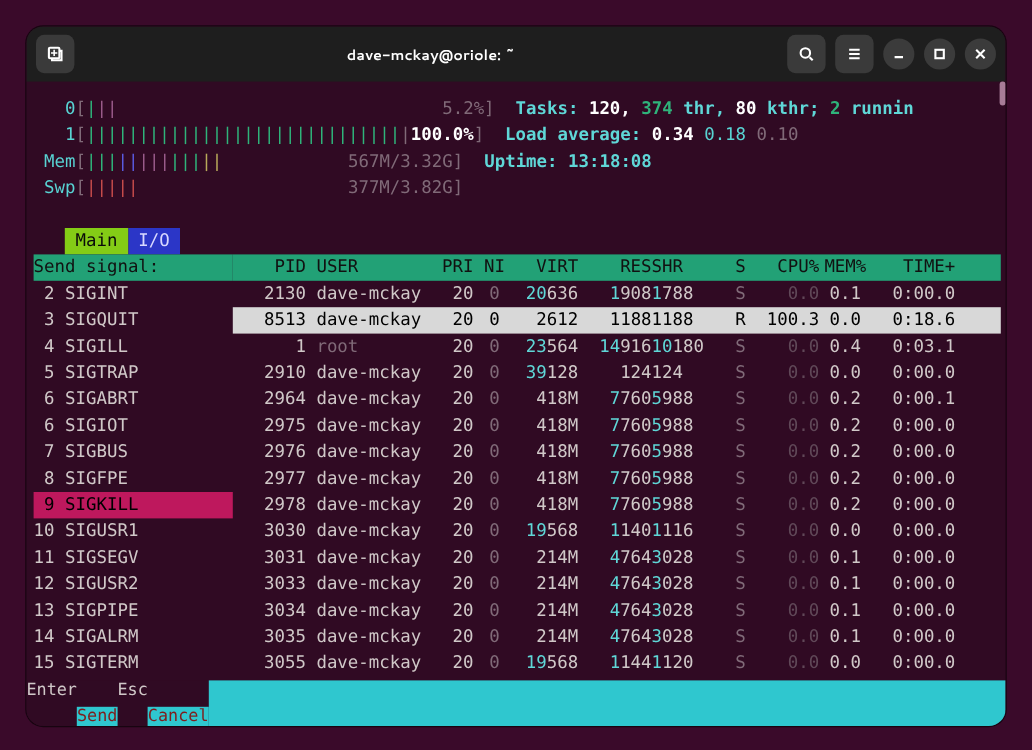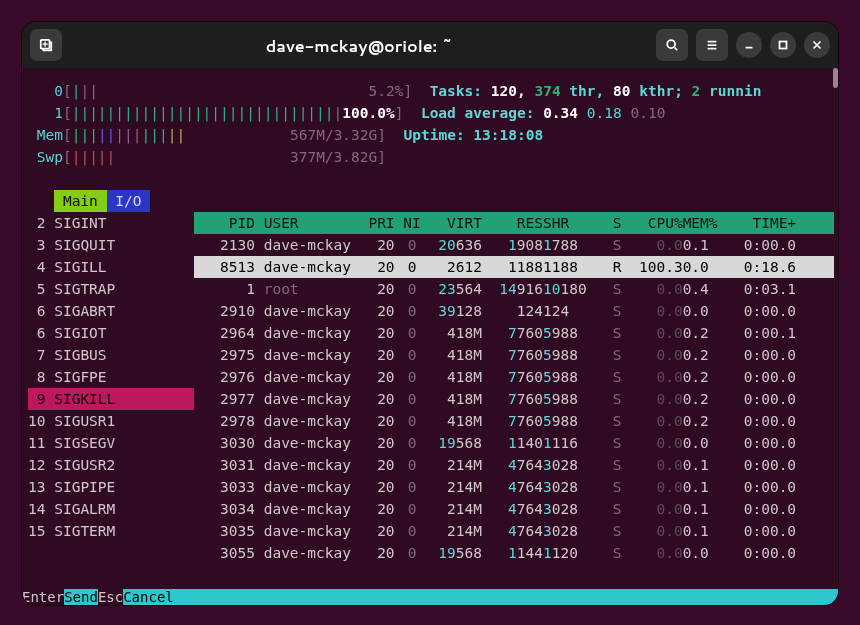--- a/index.html
+++ b/index.html
@@ -1,21 +1,21 @@
 <!DOCTYPE html>
 <html><head>
 <meta charset="utf-8">
 <style>
   * { margin:0; padding:0; box-sizing:border-box; }
   html, body { background:#3a0a2a; width:860px; height:625px; font-family:"DejaVu Sans Mono","Menlo","Consolas",monospace; font-size:14px; overflow:hidden; }
   
   .window { position:absolute; left:22px; top:22px; width:816px; height:583px; background:#300a23; border-radius:14px; box-shadow:0 0 0 1px rgba(0,0,0,0.6); overflow:hidden; color:#d0c8c8; }
   .titlebar { height:46px; background:#1e1e1e; display:flex; align-items:center; justify-content:space-between; padding:0 8px; }
   .title-left, .title-right { display:flex; align-items:center; gap:8px; }
-  .title-center { flex:1; text-align:center; color:#fff; font-family:"Cantarell","DejaVu Sans",sans-serif; font-size:16px; font-weight:bold; }
+  .title-center { flex:1; text-align:center; color:#fff; font-family:"Cantarell","DejaVu Sans",sans-serif; font-size:12px; font-weight:bold; }
   .tb-btn { width:32px; height:32px; border-radius:7px; background:#3a3a3a; display:flex; align-items:center; justify-content:center; color:#fff; font-size:14px; }
   .tb-btn.round { border-radius:50%; width:26px; height:26px; background:#3b3b3b; }
   .tb-btn svg { width:14px; height:14px; stroke:#fff; fill:none; stroke-width:2; }
   .term { position:relative; padding:0 4px 0 6px; line-height:22px; font-size:14.5px; letter-spacing:0; }
   .scrollbar { position:absolute; right:0; top:46px; width:5px; height:20px; background:#a77c97; border-radius:3px; }
   
   .cyan { color:#58d3d3; }  .cyan-b { color:#5fd7d7; font-weight:bold; }
   .green { color:#2fb37a; } .green-b { color:#2fb37a; font-weight:bold; }
   .magenta { color:#9a5b8a; }
   .yellow { color:#b8a95a; }
@@ -27,33 +27,33 @@
 
   .row { display:flex; white-space:pre; }
   .row.sel { background:#d8d8d8; color:#000; }
   .row.sel .grey, .row.sel .dgrey, .row.sel .white-b, .row.sel .cyan { color:#000; }
   .row .cfirst { color:#5fd7d7; }
 
   
   .c-pid{width:7ch;text-align:right;} .c-user{width:11ch;padding-left:1ch;} .c-pri{width:5ch;text-align:right;}
   .c-ni{width:4ch;text-align:center;}   .c-virt{width:6ch;text-align:right;} .c-res{width:7ch;text-align:right;}
   .c-shr{width:7ch;text-align:left;}  .c-s{width:2ch;text-align:right;}    .c-cpu{width:7ch;text-align:right;}
-  .c-mem{width:5ch;text-align:left;}  .c-time{width:8ch;text-align:right;padding-left:2ch;}
+  .c-mem{width:5ch;text-align:center;}  .c-time{width:8ch;text-align:right;padding-left:2ch;}
 
   .signals { position:absolute; left:0; top:0; width:19ch; }
   .sig-title { background:#22a176; color:#111; }
   .sig-row { white-space:pre; }
   .sig-row.sel { background:#be185d; color:#000; }
   .tabs { display:flex; padding-left:3ch; gap:0; }
   .tab { padding:0 1ch; }
   .tab.active { background:#84cc16; color:#0a0a0a; }
   .tab.inact  { background:#2b36c7; color:#d8d8ff; }
   .footer { position:absolute; left:0; bottom:0; width:100%; display:flex; background:#300a23; }
   .footer .key { color:#d0c8c8; }
-  .footer .cmd { background:#2fc7cf; color:#000000; }
+  .footer .cmd { background:#2fc7cf; color:#7f1d1d;margin-top:22px; }
   .footer .fill { flex:1; background:#2fc7cf; }
 
   
   .bar { white-space:pre; }
 </style>
 </head>
 <body>
 
 <div class="window">
 
@@ -114,20 +114,21 @@
     <div style="height:22px"></div>
 
     <div class="tabs">
       <div class="tab active">Main</div>
       <div class="tab inact">I/O</div>
     </div>
 
     <div style="position:relative;">
 
       <div class="signals">
+        <div class="sig-title">Send signal:</div>
         <div id="signal-list">
             <div class="sig-row"> 2 SIGINT</div>
             <div class="sig-row"> 3 SIGQUIT</div>
             <div class="sig-row"> 4 SIGILL</div>
             <div class="sig-row"> 5 SIGTRAP</div>
             <div class="sig-row"> 6 SIGABRT</div>
             <div class="sig-row"> 6 SIGIOT</div>
             <div class="sig-row"> 7 SIGBUS</div>
             <div class="sig-row"> 8 SIGFPE</div>
             <div class="sig-row sel"> 9 SIGKILL</div>

